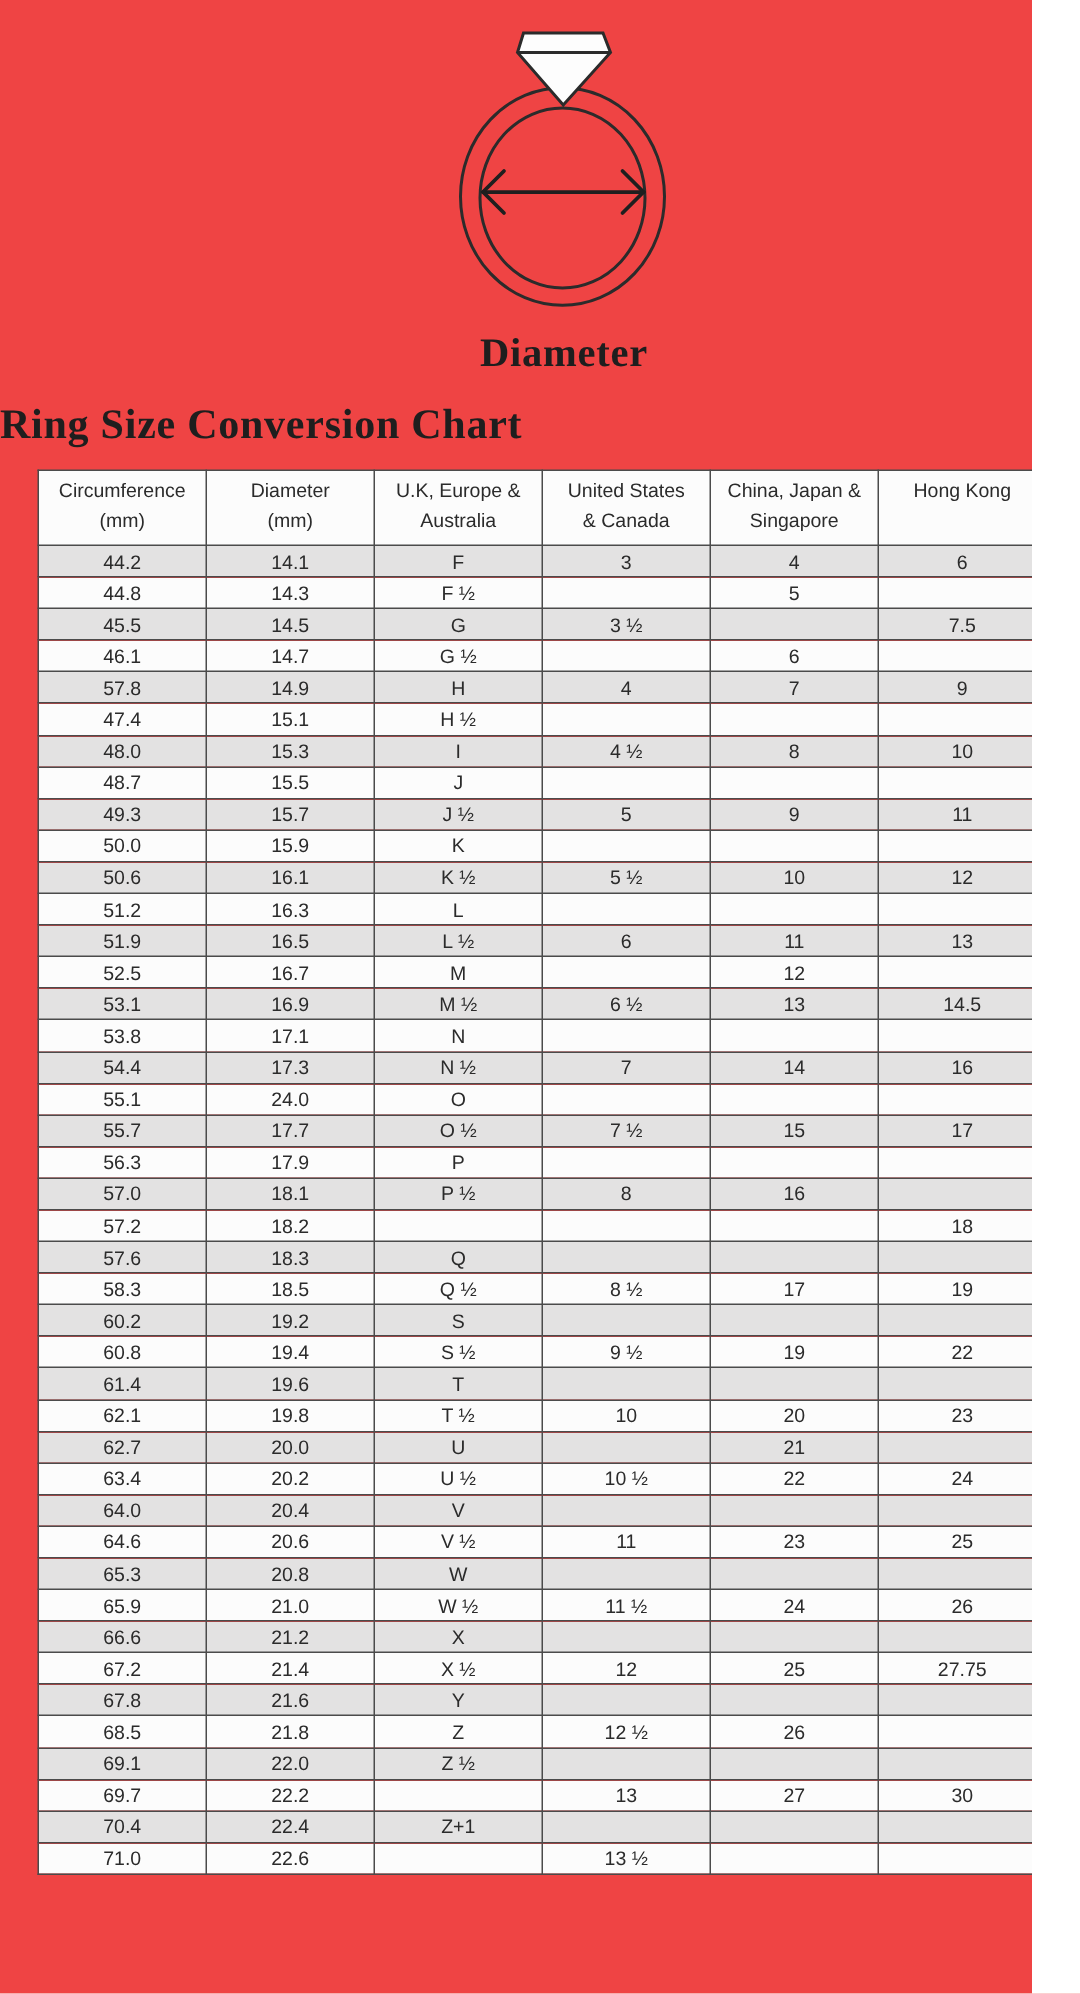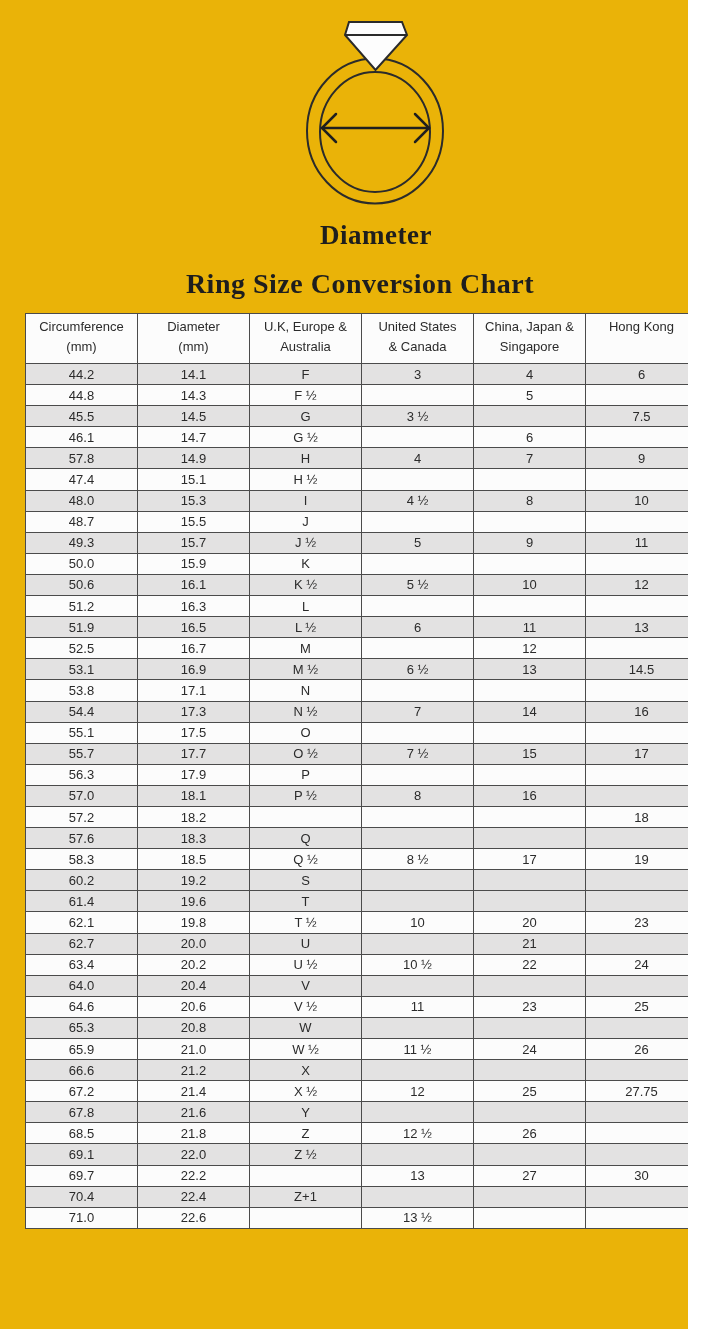--- a/index.html
+++ b/index.html
@@ -1,20 +1,20 @@
 <!DOCTYPE html>
 <html><head>
 <meta charset="utf-8">
 <style>
   html, body { margin: 0; padding: 0; background: #ffffff; }
   .page {
     position: relative;
     width: 688px;
     height: 1329px;
-    background: #eab308;
+    background: #ef4444;
     font-family: "Liberation Sans", sans-serif;
     color: #2d2d2d;
     overflow: hidden;
   }
 
   
   .ring-svg {
     position: absolute;
     left: 283px;
     top: 10px;
@@ -31,21 +31,20 @@
     font-weight: bold;
     font-size: 27px;
     letter-spacing: 0.5px;
     color: #1e1e1e;
   }
   .chart-title {
     position: absolute;
     top: 268px;
     left: 0;
     width: 720px;
-    text-align: center;
     font-family: "Liberation Serif", serif;
     font-weight: bold;
     font-size: 28px;
     letter-spacing: 0.5px;
     color: #1e1e1e;
   }
 
   
   .size-table {
     position: absolute;
@@ -266,21 +265,21 @@
         <tr class="alt">
           <td>54.4</td>
           <td>17.3</td>
           <td>N ½</td>
           <td>7</td>
           <td>14</td>
           <td>16</td>
         </tr>
         <tr>
           <td>55.1</td>
-          <td>17.5</td>
+          <td>24.0</td>
           <td>O</td>
           <td></td>
           <td></td>
           <td></td>
         </tr>
         <tr class="alt">
           <td>55.7</td>
           <td>17.7</td>
           <td>O ½</td>
           <td>7 ½</td>
@@ -328,20 +327,28 @@
           <td>19</td>
         </tr>
         <tr class="alt">
           <td>60.2</td>
           <td>19.2</td>
           <td>S</td>
           <td></td>
           <td></td>
           <td></td>
         </tr>
+        <tr>
+          <td>60.8</td>
+          <td>19.4</td>
+          <td>S ½</td>
+          <td>9 ½</td>
+          <td>19</td>
+          <td>22</td>
+        </tr>
         <tr class="alt">
           <td>61.4</td>
           <td>19.6</td>
           <td>T</td>
           <td></td>
           <td></td>
           <td></td>
         </tr>
         <tr>
           <td>62.1</td>

